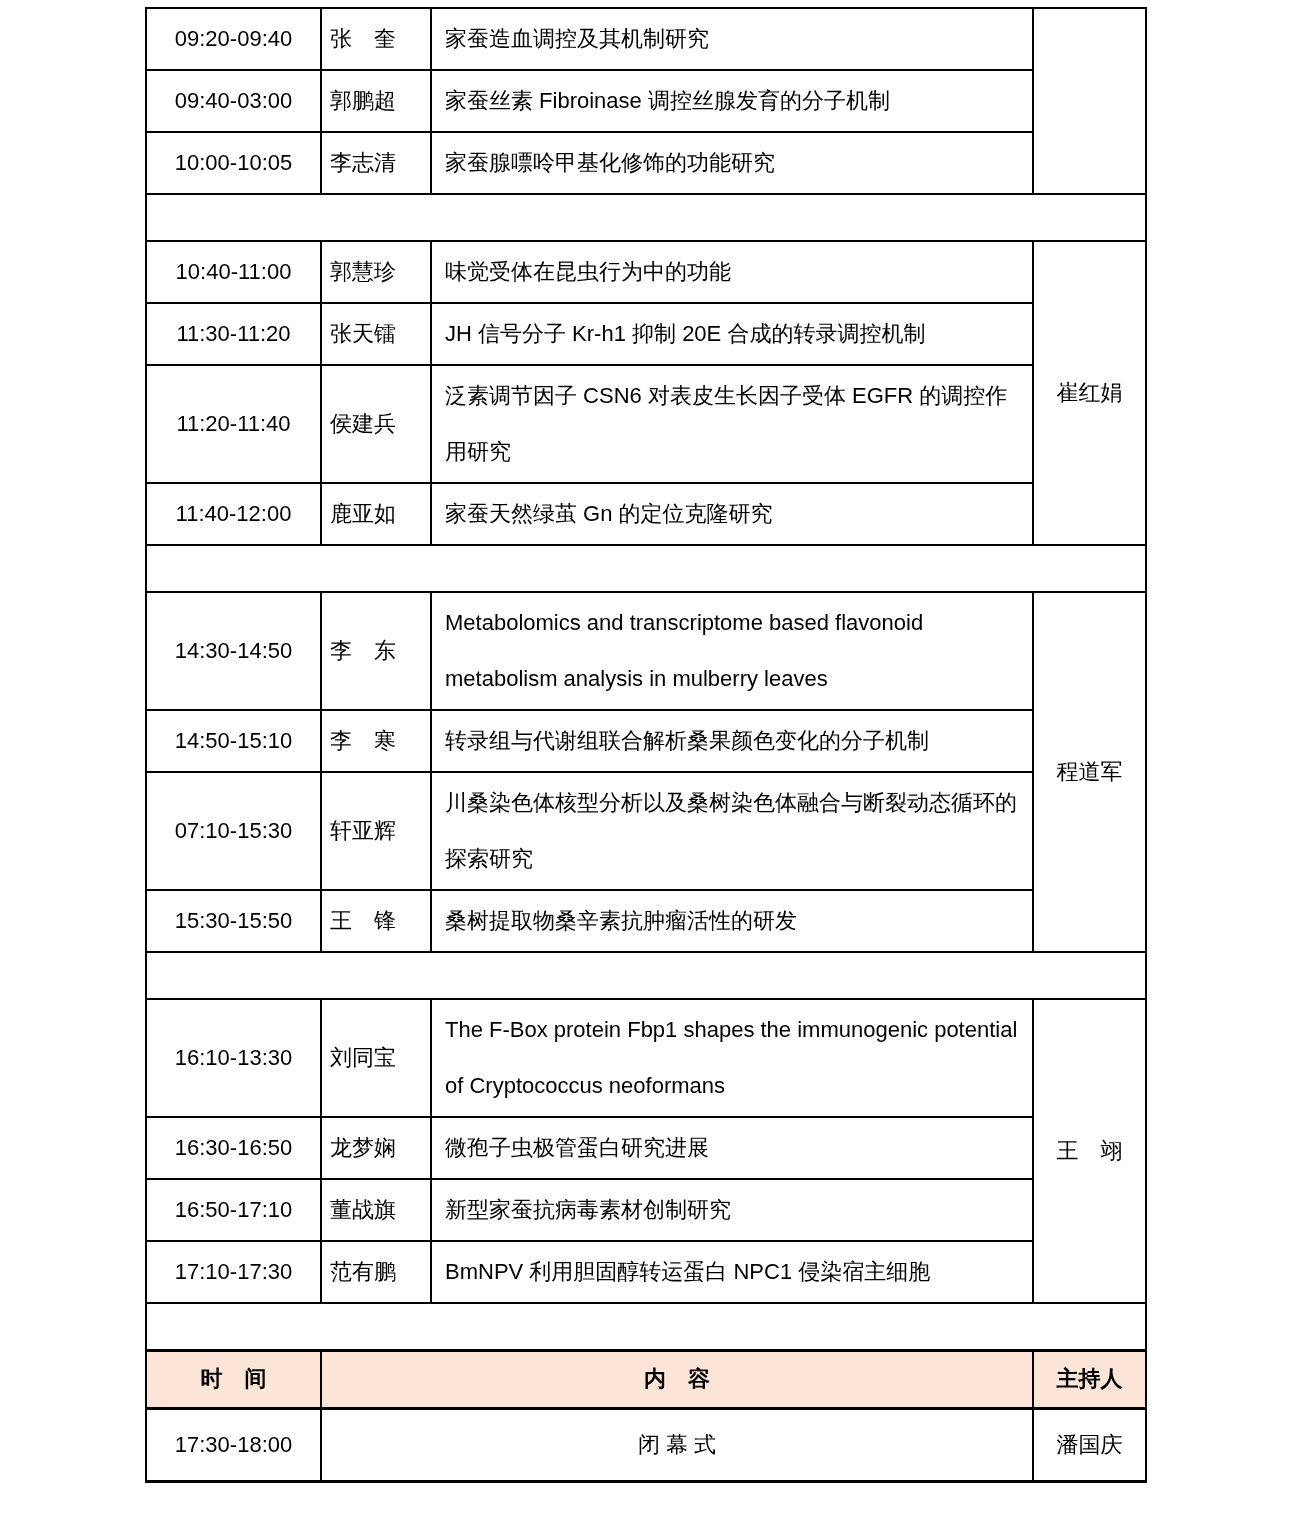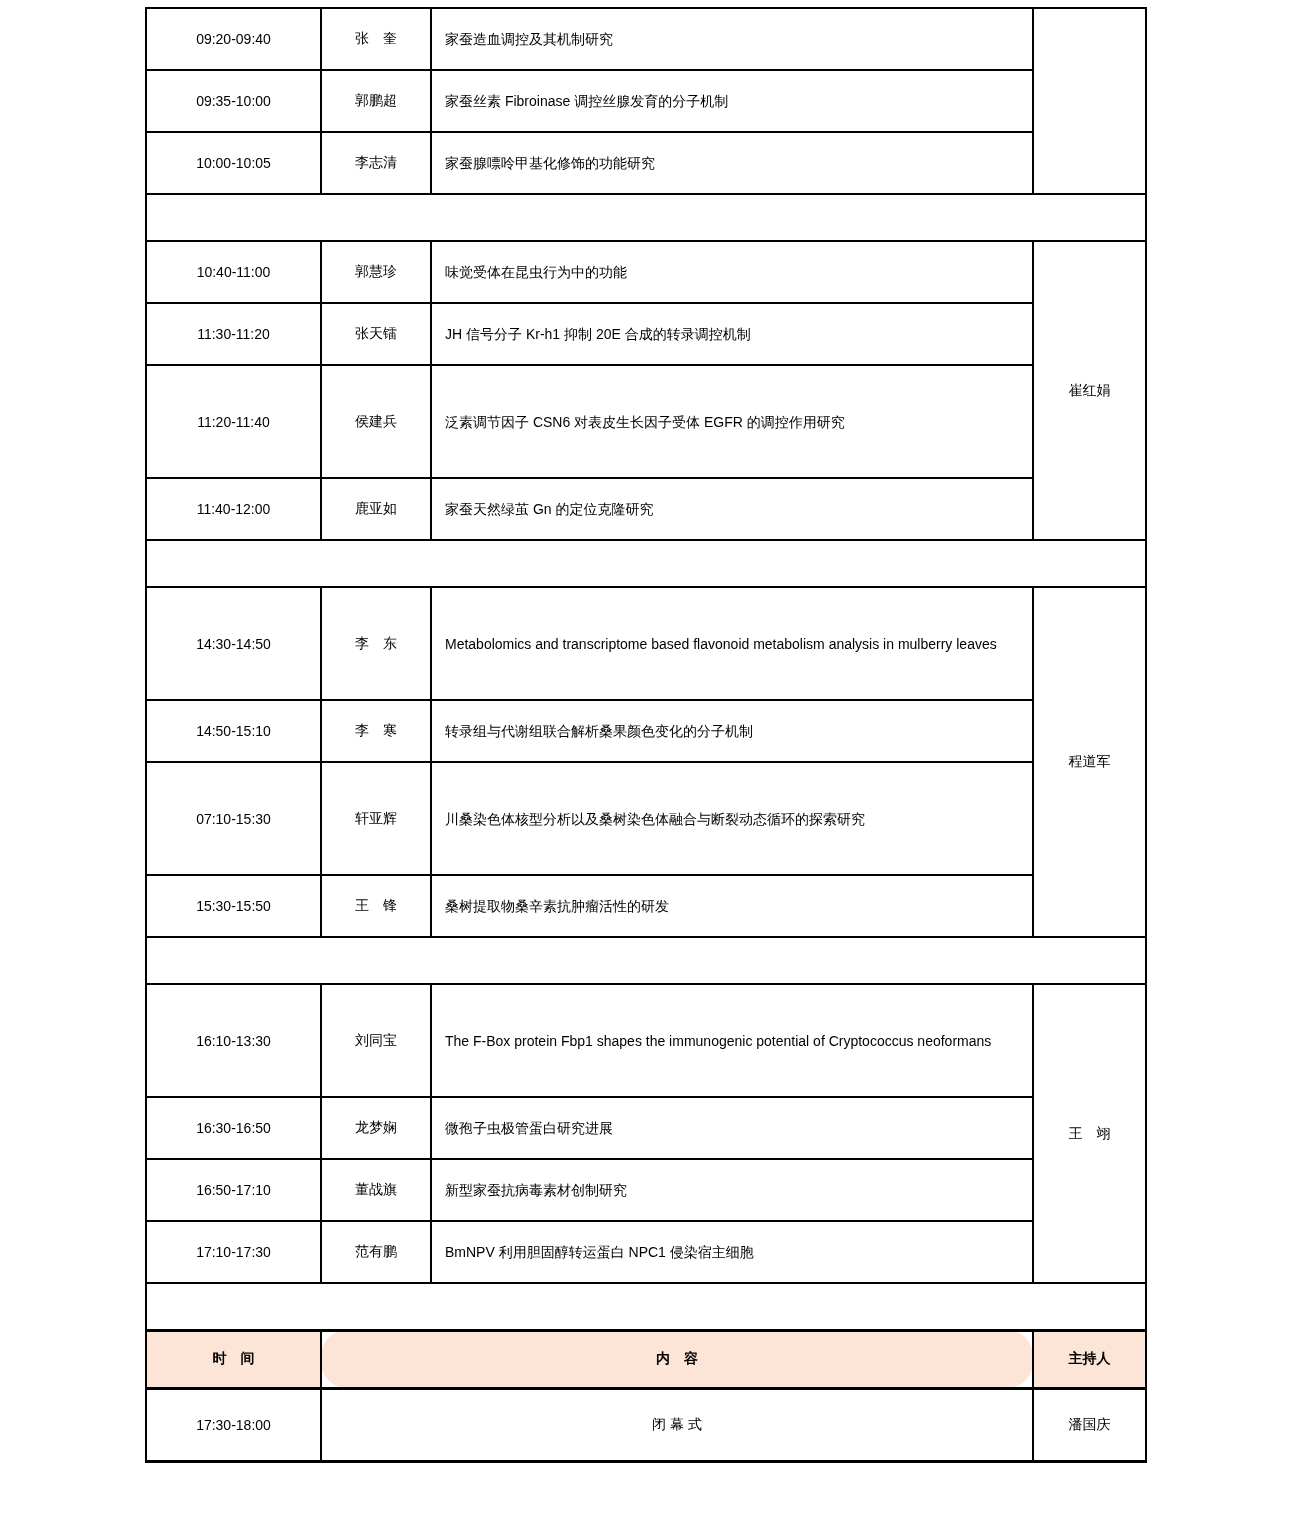--- a/index.html
+++ b/index.html
@@ -15,47 +15,45 @@
     font-family: "Liberation Sans", "DejaVu Sans", sans-serif;
     color: #000000;
   }
   table.program {
     position: absolute;
     left: 145px;
     top: 7px;
     width: 1000px;
     border-collapse: collapse;
     table-layout: fixed;
-    font-size: 14px;
+    font-size: 22px;
   }
   table.program td {
     border: 2px solid var(--border-color, #000);
     vertical-align: middle;
     overflow: hidden;
   }
   tr.r-single { height: 57px; }
   tr.r-tall   { height: 113px; }
   tr.spacer   { height: 47px; }
   tr.header-row  { height: 58px; margin-top: 28px; }
   tr.closing-row { height: 73px; }
 
   td.c-time {
     text-align: center;
     padding: 2px 4px;
   }
   td.c-name {
-    text-align: center;
     padding: 2px 8px;
   }
   td.c-title {
     text-align: left;
     padding: 2px 13px;
     line-height: 56px;
     overflow-wrap: break-word;
-    border-radius: 26px;
   }
   td.c-chair {
     text-align: center;
     padding: 4px 4px;
   }
   tr.header-row td {
     background: var(--header-bg, #fce4d6);
     font-weight: bold;
     border-top-width: 3px;
     border-bottom-width: 3px;
@@ -81,21 +79,21 @@
     </colgroup>
     <tbody>
 
       <tr class="r-single">
         <td class="c-time">09:20-09:40</td>
         <td class="c-name">张　奎</td>
         <td class="c-title">家蚕造血调控及其机制研究</td>
         <td class="c-chair" rowspan="3"></td>
       </tr>
       <tr class="r-single">
-        <td class="c-time">09:35-10:00</td>
+        <td class="c-time">09:40-03:00</td>
         <td class="c-name">郭鹏超</td>
         <td class="c-title">家蚕丝素 Fibroinase 调控丝腺发育的分子机制</td>
       </tr>
       <tr class="r-single">
         <td class="c-time">10:00-10:05</td>
         <td class="c-name">李志清</td>
         <td class="c-title">家蚕腺嘌呤甲基化修饰的功能研究</td>
       </tr>
 
       <tr class="spacer">

